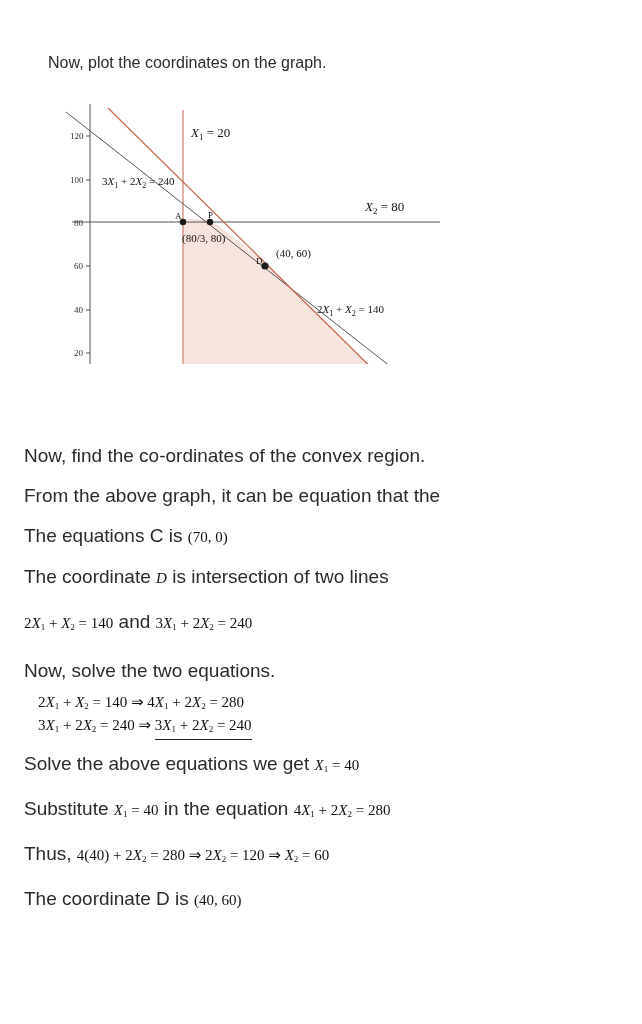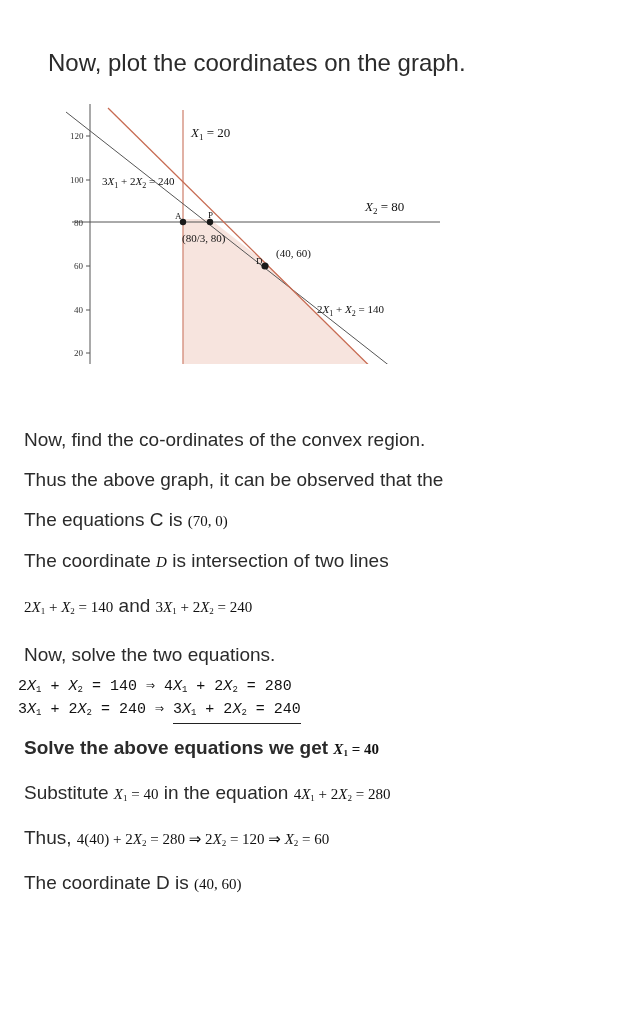--- a/index.html
+++ b/index.html
@@ -15,21 +15,21 @@
     overflow: hidden;
   }
   .page {
     position: relative;
     width: 642px;
     height: 1024px;
     padding: 0;
     box-sizing: border-box;
   }
   .line {
-    font-size: 24px;
+    font-size: 16px;
     line-height: 26px;
     color: #2b2b2b;
     margin: 0 0 0 24px;
     padding: 0;
     white-space: nowrap;
   }
   .math {
     font-family: "Liberation Serif", serif;
     font-size: 15px;
     font-style: normal;
@@ -52,24 +52,24 @@
   .txt-l1 { position: absolute; left: 24px; top: 6px; }
   .rowline {
     display: block;
     font-size: 19px;
     line-height: 40px;
     color: #2b2b2b;
     margin-left: 24px;
     white-space: nowrap;
   }
   .eqline {
-    font-family: Liberation Mono, monospace;
+    font-family: Liberation Serif, serif;
     font-size: 15px;
     line-height: 19px;
-    margin-left: 18px;
+    margin-left: 38px;
     white-space: nowrap;
     color: #111;
   }
   .underlined { border-bottom: 1px solid #222; display: inline-block; padding-bottom: 0px;}
   svg { display: block; }
 </style>
 </head>
 <body>
 
 <div class="page">
@@ -155,25 +155,25 @@
       </text>
       <text x="74" y="141" font-family="Liberation Serif, serif" font-size="11" fill="#111">
         3<tspan font-style="italic">X</tspan><tspan font-size="8" dy="3">1</tspan><tspan dy="-3"> + 2</tspan><tspan font-style="italic">X</tspan><tspan font-size="8" dy="3">2</tspan><tspan dy="-3"> = 240</tspan>
       </text>
       <text x="289" y="269" font-family="Liberation Serif, serif" font-size="11" fill="#111">
         2<tspan font-style="italic">X</tspan><tspan font-size="8" dy="3">1</tspan><tspan dy="-3"> + </tspan><tspan font-style="italic">X</tspan><tspan font-size="8" dy="3">2</tspan><tspan dy="-3"> = 140</tspan>
       </text>
     </svg>
   </div>
 
-  <div style="position:absolute; left:0; top:376px; width:529px;">
+  <div style="position:absolute; left:0; top:392px; width:529px;">
 
     <div class="rowline">Now, find the co-ordinates of the convex region.</div>
 
-    <div class="rowline">Thus the above graph, it can be observed that the</div>
+    <div class="rowline">From the above graph, it can be equation that the</div>
 
 
 
     <div class="rowline">
       <span>The equations C is</span>
       <span class="math">(70, 0)</span>
     </div>
 
     <div class="rowline">
       <span>The coordinate</span>
@@ -189,21 +189,21 @@
 
     <div class="rowline">Now, solve the two equations.</div>
 
     <div class="eqline" style="margin-top:2px;">
       2<i>X</i><sub>1</sub> + <i>X</i><sub>2</sub> = 140 ⇒ 4<i>X</i><sub>1</sub> + 2<i>X</i><sub>2</sub> = 280
     </div>
     <div class="eqline">
       3<i>X</i><sub>1</sub> + 2<i>X</i><sub>2</sub> = 240 ⇒ <span class="underlined">3<i>X</i><sub>1</sub> + 2<i>X</i><sub>2</sub> = 240</span>
     </div>
 
-    <div class="rowline" style="margin-top:4px;font-weight:bold;">
+    <div class="rowline" style="margin-top:4px;">
       <span>Solve the above equations we get</span>
       <span class="math"><i>X</i><sub>1</sub> = 40</span>
     </div>
 
     <div class="rowline">
       <span>Substitute</span>
       <span class="math"><i>X</i><sub>1</sub> = 40</span>
       <span>in the equation</span>
       <span class="math">4<i>X</i><sub>1</sub> + 2<i>X</i><sub>2</sub> = 280</span>
     </div>

